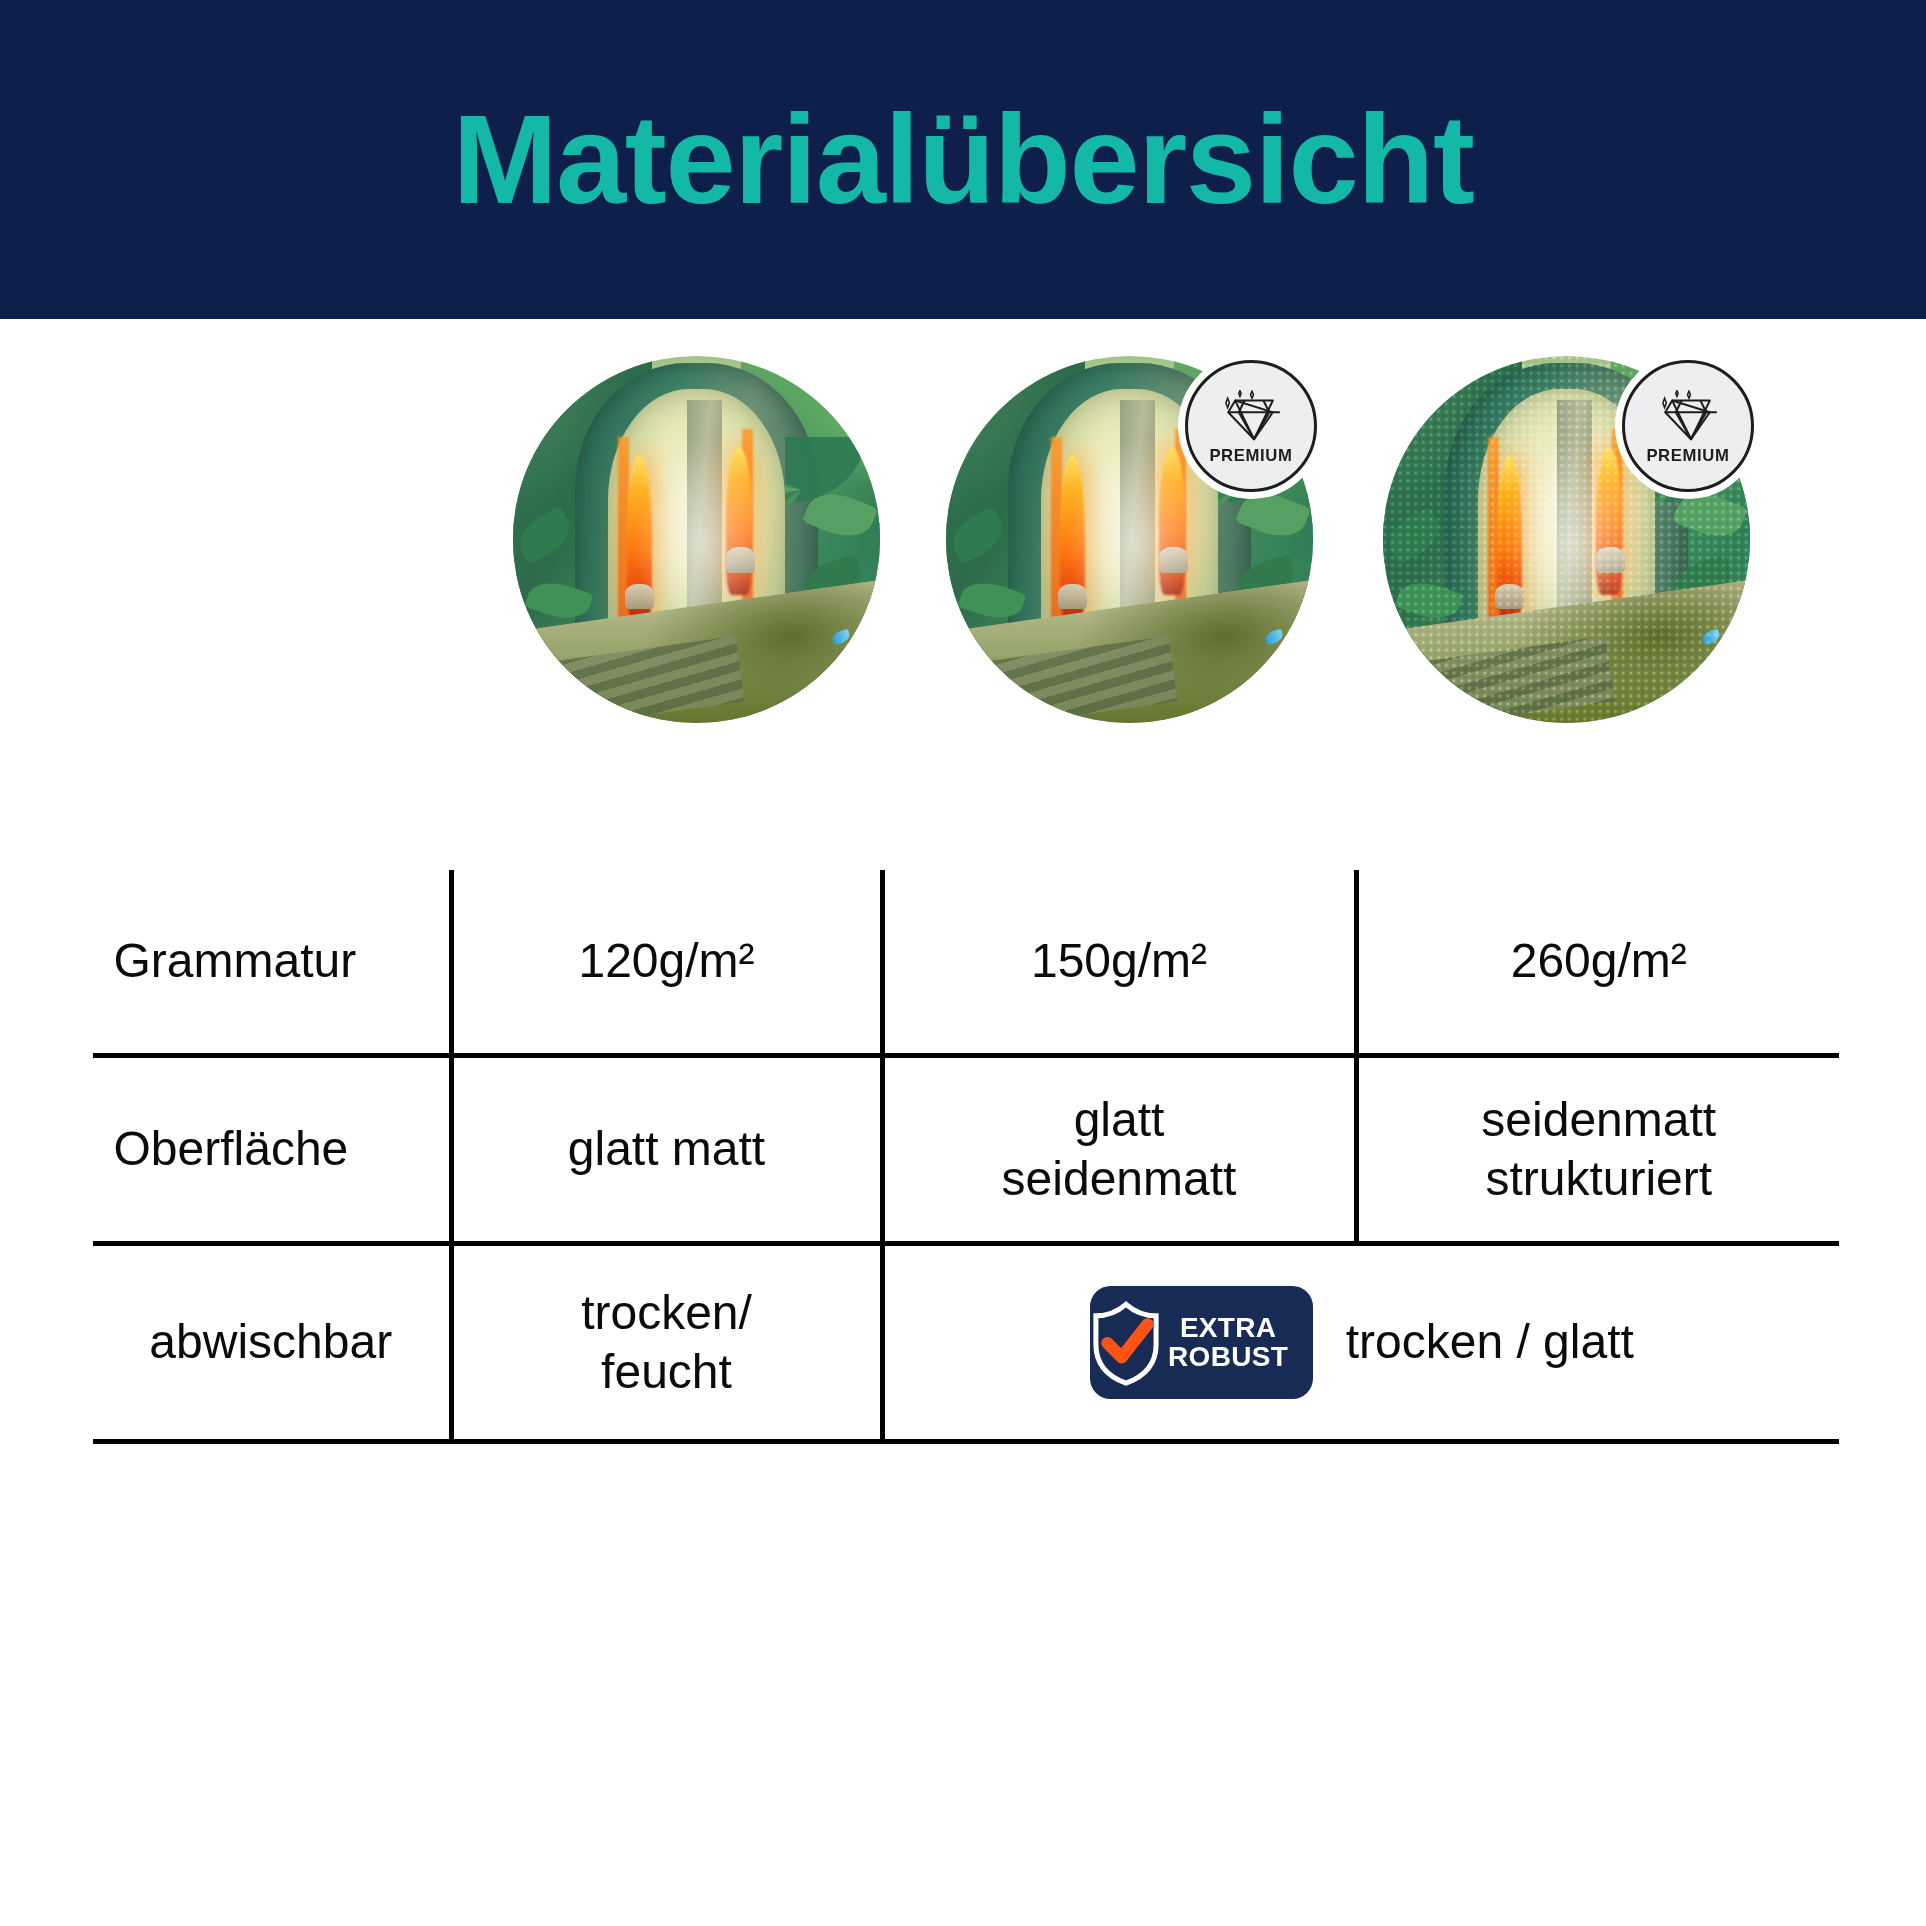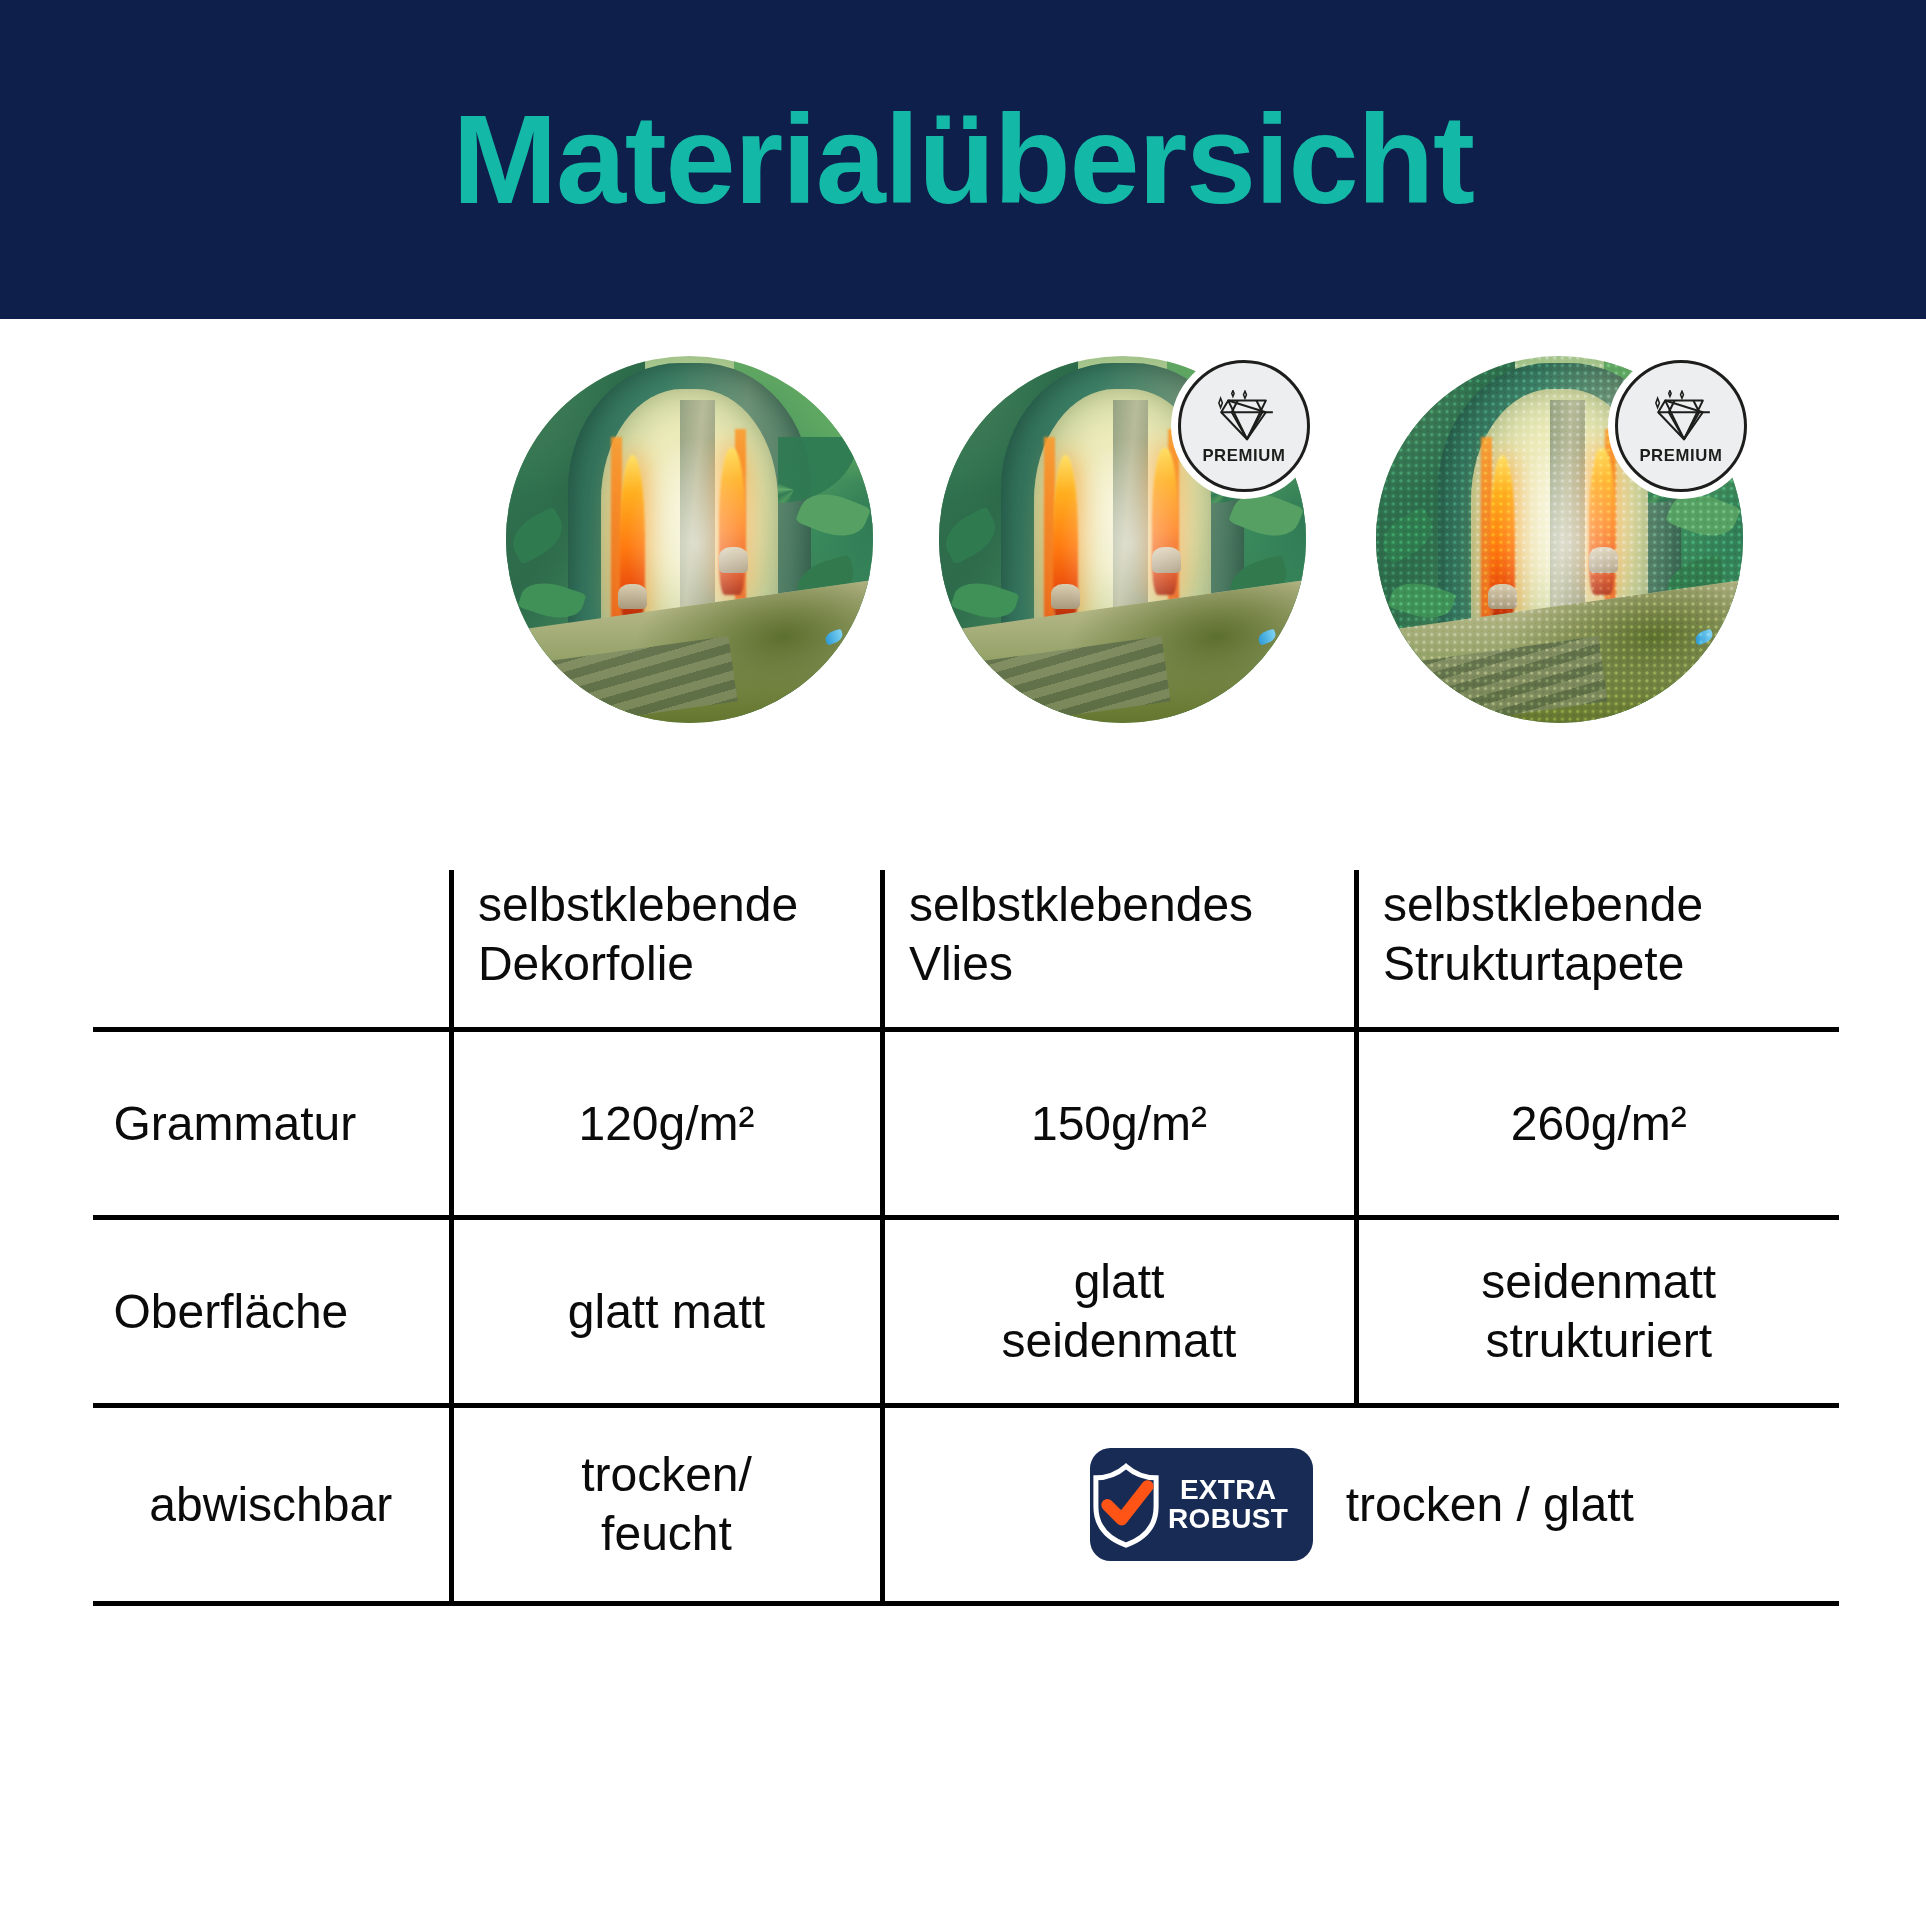--- a/index.html
+++ b/index.html
@@ -21,21 +21,21 @@
     color:#14b8a6;
     font-size:126px;
     font-weight:bold;
     letter-spacing:-1.3px;
     line-height:1;
     white-space:nowrap;
   }
 
   
   #product-previews{
-    position:absolute;left:9px;top:356px;width:1672px;height:385px;
+    position:absolute;left:16px;top:356px;width:1672px;height:385px;
   }
   .preview{
     position:absolute;top:0;width:367px;height:367px;
   }
   .preview-circle{
     position:absolute;left:0;top:0;width:367px;height:367px;
     border-radius:50%;
     overflow:hidden;
   }
   
@@ -346,26 +346,20 @@
 <div id="spec-table">
 <table>
   <colgroup>
     <col class="c-label">
         <col class="c-col">
         <col class="c-col3">
         <col class="c-col4">
   </colgroup>
 
   <tbody>
-        <tr class="header-row">
-    <td class="label-cell hline"></td>
-    <td class="vline hline">selbstklebende Dekorfolie</td>
-    <td class="vline hline">selbstklebendes Vlies</td>
-    <td class="vline hline">selbstklebende Strukturtapete</td>
-  </tr>
 
 
   <tr class="data-row">
     <td class="label-cell hline">Grammatur</td>
     <td class="vline hline">120g/m²</td>
     <td class="vline hline">150g/m²</td>
     <td class="vline hline">260g/m²</td>
   </tr>
 
   <tr class="data-row">

